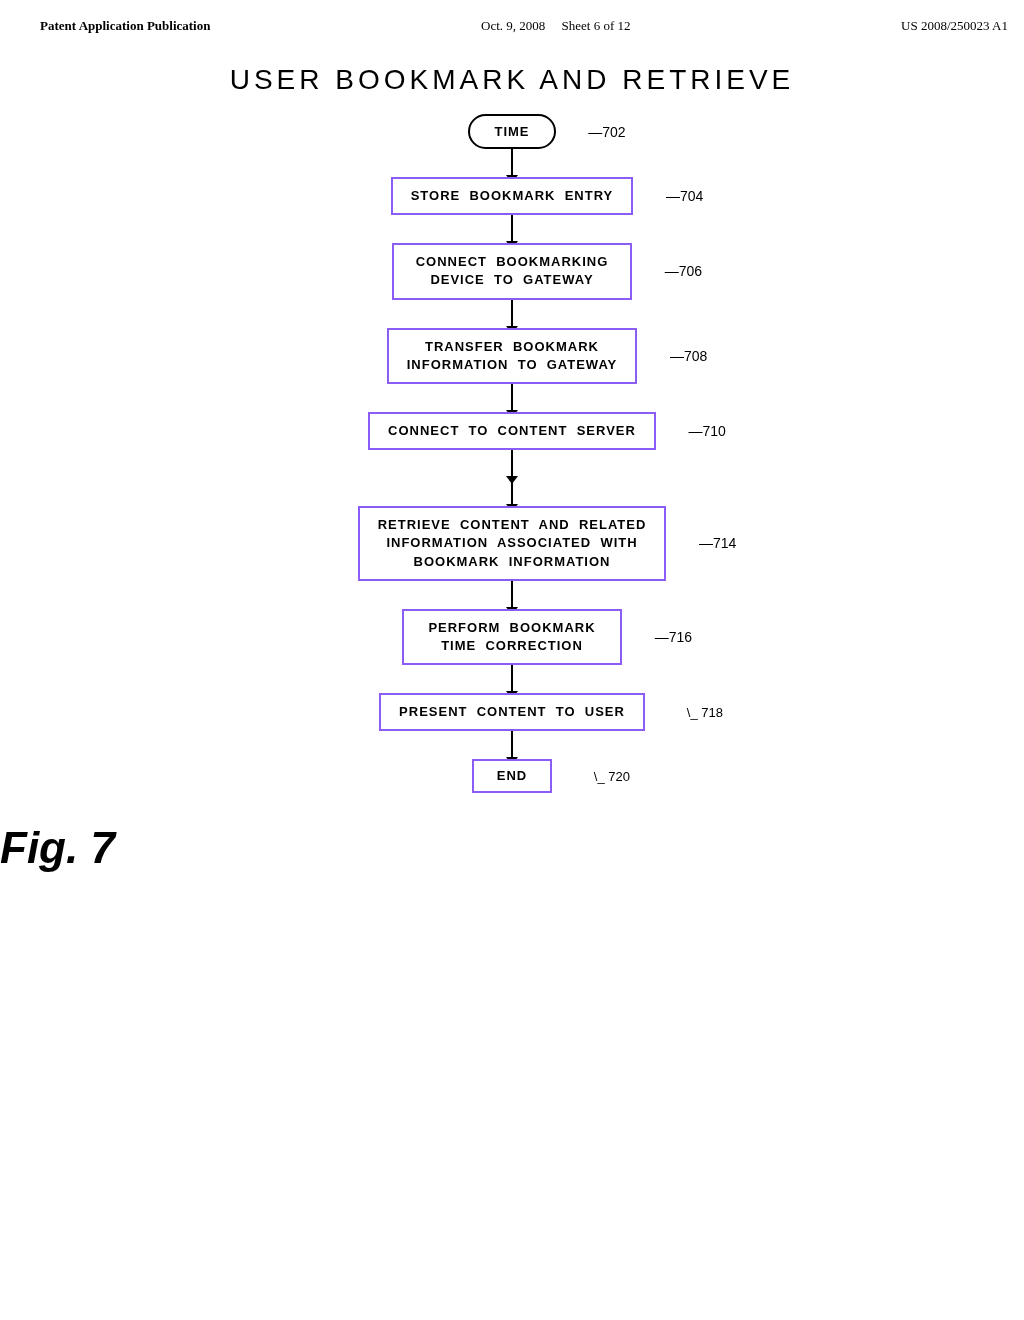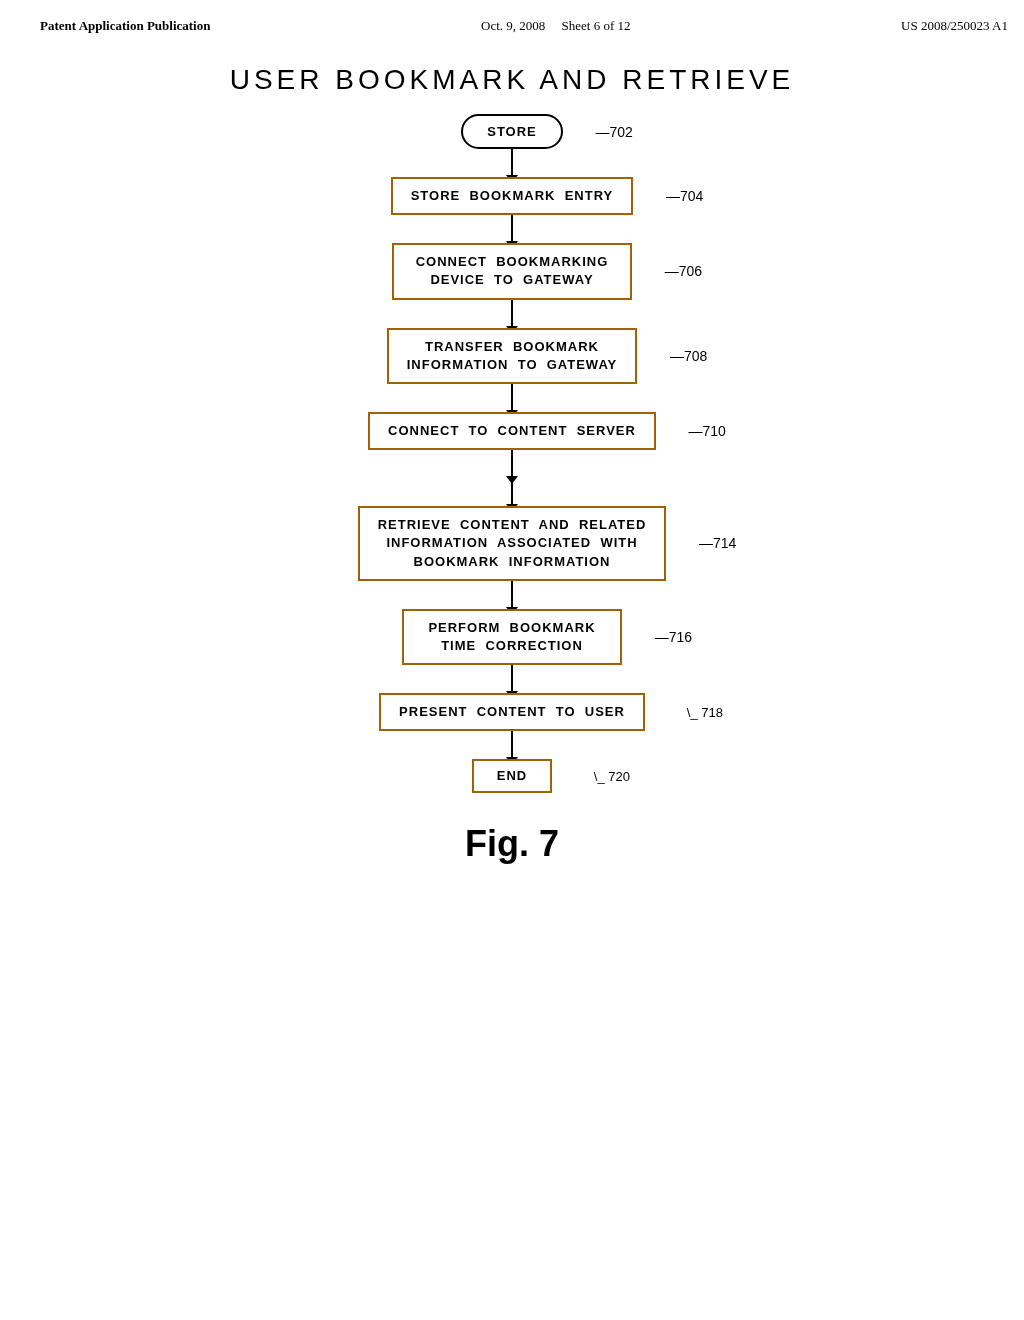--- a/index.html
+++ b/index.html
@@ -51,21 +51,21 @@
       gap: 0;
     }
 
     .flow-node {
       display: flex;
       align-items: center;
       position: relative;
     }
 
     .box {
-      border: 2px solid #a16207;
+      border: 2px solid #8b5cf6;
       padding: 8px 18px;
       text-align: center;
       font-family: Arial, sans-serif;
       font-size: 13px;
       font-weight: bold;
       letter-spacing: 1px;
       line-height: 1.4;
       background: #fff;
       min-width: 220px;
     }
@@ -97,23 +97,23 @@
       left: 50%;
       transform: translateX(-50%);
       width: 0;
       height: 0;
       border-left: 6px solid transparent;
       border-right: 6px solid transparent;
       border-top: 8px solid #000;
     }
 
     .fig-label {
-      text-align: center;
-      font-size: 36px;
-      font-weight: bold;
+      font-size: 44px;
+      font-weight: bold;
+      font-style: italic;
       margin-top: 30px;
       font-family: Arial, sans-serif;
     }
 
     .label-right {
       position: absolute;
       right: -70px;
       top: 50%;
       transform: translateY(-50%);
       font-family: Liberation Sans, sans-serif;
@@ -133,21 +133,21 @@
     <span>Sheet 6 of 12</span>
   </span>
   <span class="header-right">US 2008/250023 A1</span>
 </div>
 
 <div class="diagram-title">USER  BOOKMARK  AND  RETRIEVE</div>
 
 <div class="flowchart">
 
   <div class="flow-node" style="position:relative;">
-    <div class="oval">STORE</div>
+    <div class="oval">TIME</div>
     <span class="label-right">—702</span>
   </div>
 
   <div class="arrow-down"></div>
 
   <div class="flow-node" style="position:relative;">
     <div class="box">STORE&nbsp; BOOKMARK&nbsp; ENTRY</div>
     <span class="label-right">—704</span>
   </div>
 

